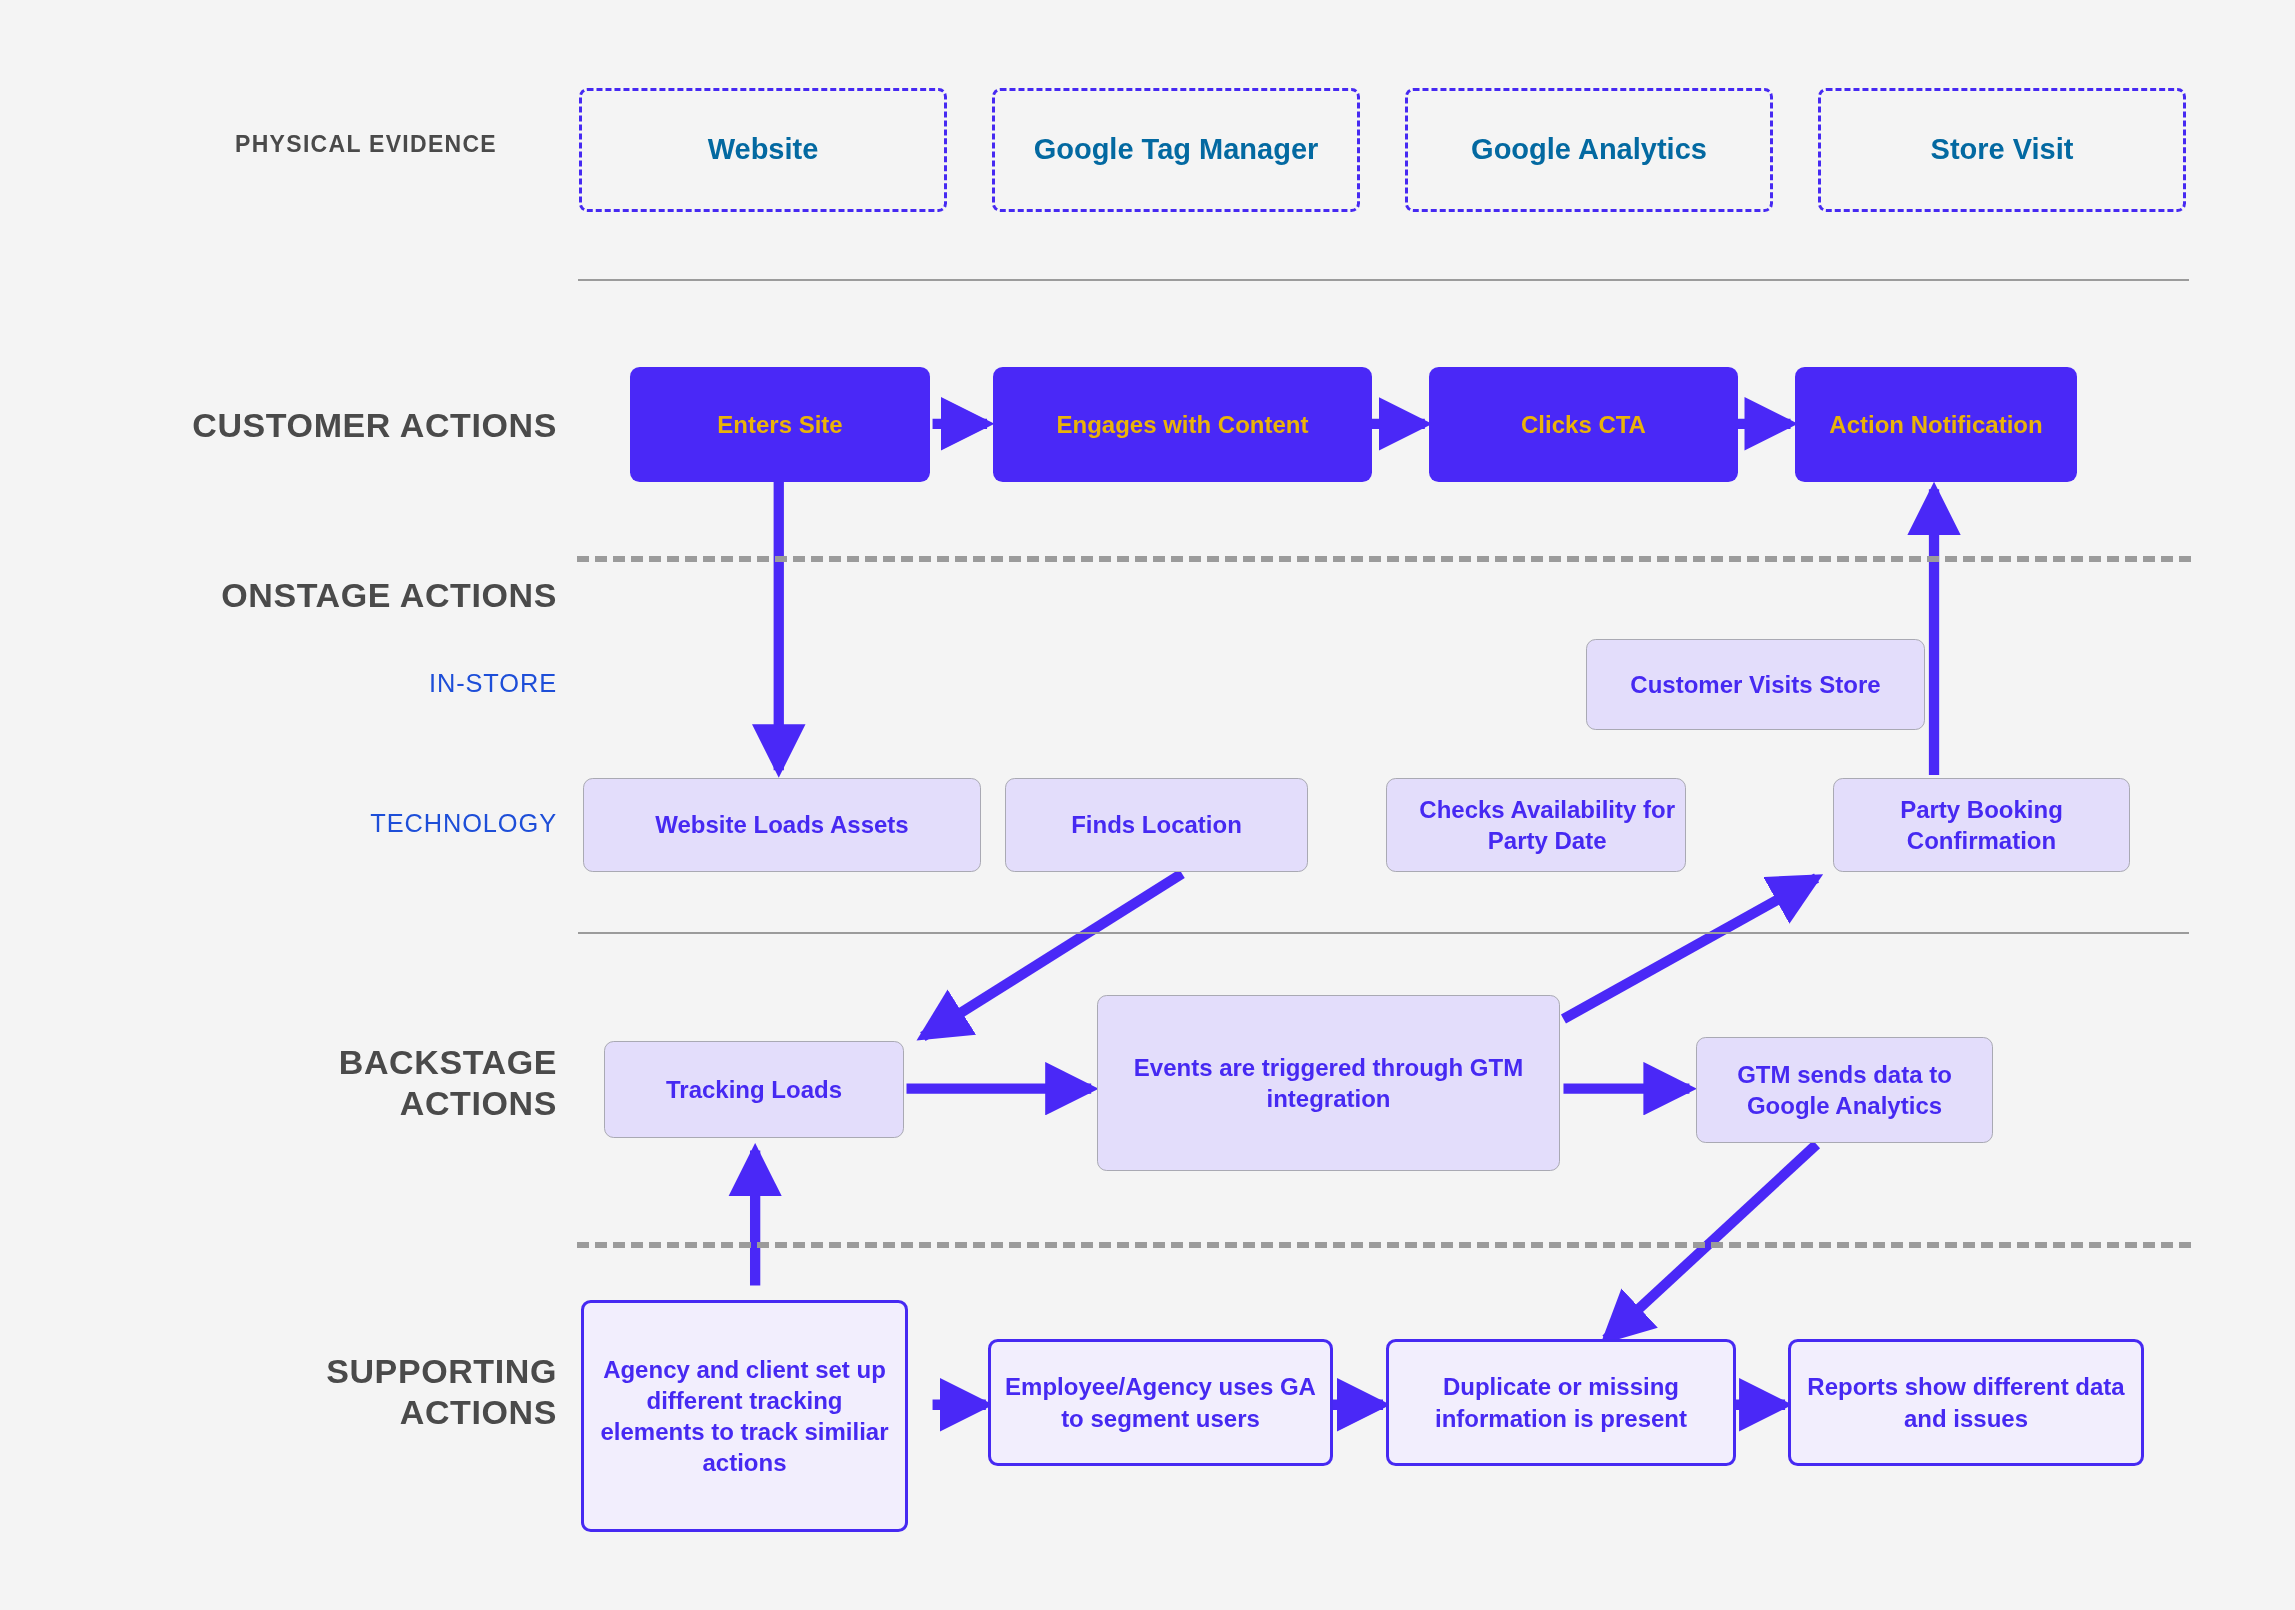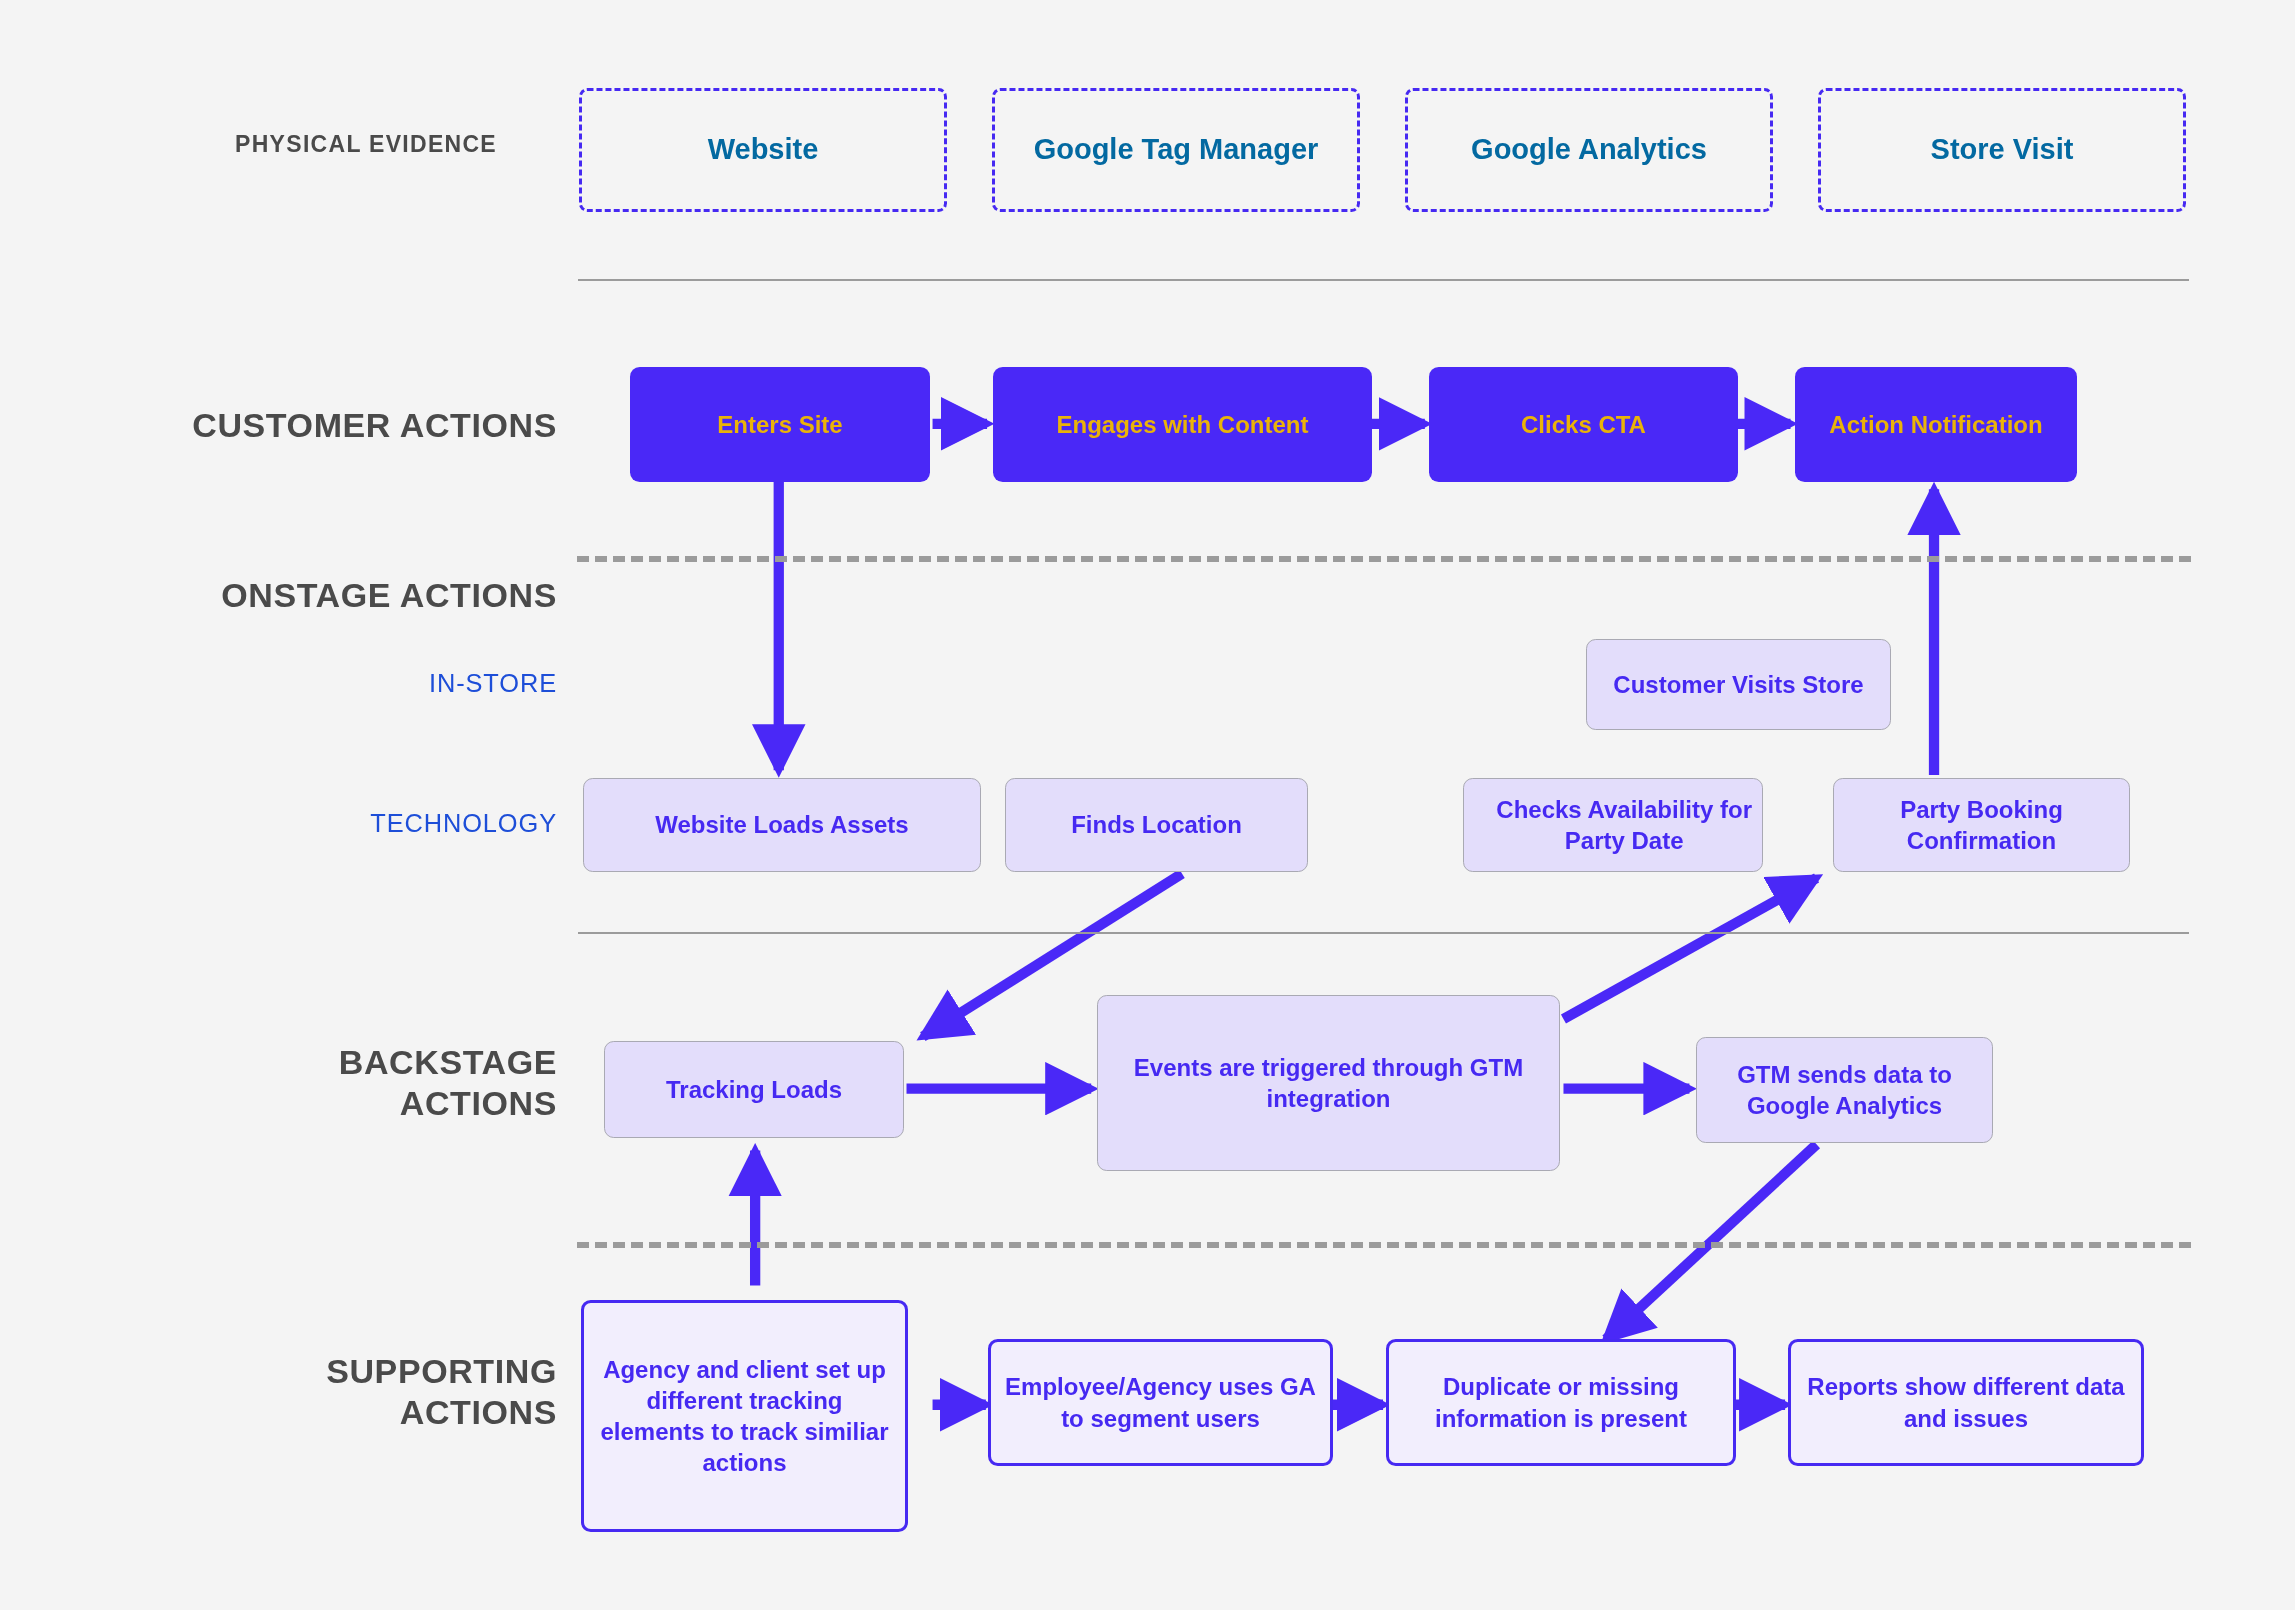--- a/index.html
+++ b/index.html
@@ -140,25 +140,25 @@
   <div class="node evidence" style="left:579px;top:88px;width:368px;height:124px;">Website</div>
   <div class="node evidence" style="left:992px;top:88px;width:368px;height:124px;">Google Tag Manager</div>
   <div class="node evidence" style="left:1405px;top:88px;width:368px;height:124px;">Google Analytics</div>
   <div class="node evidence" style="left:1818px;top:88px;width:368px;height:124px;">Store Visit</div>
 
   <div class="node customer" style="left:630px;top:367px;width:300px;height:115px;">Enters Site</div>
   <div class="node customer" style="left:993px;top:367px;width:379px;height:115px;">Engages with Content</div>
   <div class="node customer" style="left:1429px;top:367px;width:309px;height:115px;">Clicks CTA</div>
   <div class="node customer" style="left:1795px;top:367px;width:282px;height:115px;">Action Notification</div>
 
-  <div class="node stage" style="left:1586px;top:639px;width:305px;height:91px;">Customer Visits Store</div>
+  <div class="node stage" style="left:1586px;top:639px;width:339px;height:91px;">Customer Visits Store</div>
 
   <div class="node stage" style="left:583px;top:778px;width:398px;height:94px;">Website Loads Assets</div>
   <div class="node stage" style="left:1005px;top:778px;width:303px;height:94px;">Finds Location</div>
-  <div class="node stage" style="left:1463px;top:778px;width:300px;height:94px;padding-left:32px;">Checks Availability for Party Date</div>
+  <div class="node stage" style="left:1386px;top:778px;width:300px;height:94px;padding-left:32px;">Checks Availability for Party Date</div>
   <div class="node stage" style="left:1833px;top:778px;width:297px;height:94px;">Party Booking Confirmation</div>
 
   <div class="node stage" style="left:604px;top:1041px;width:300px;height:97px;text-align:center;">Tracking Loads</div>
   <div class="node stage" style="left:1097px;top:995px;width:463px;height:176px;">Events are triggered through GTM integration</div>
   <div class="node stage" style="left:1696px;top:1037px;width:297px;height:106px;">GTM sends data to Google Analytics</div>
 
   <div class="node support" style="left:581px;top:1286px;width:327px;height:232px;margin-top:14px;">Agency and client set up different tracking elements to track similiar actions</div>
   <div class="node support" style="left:1386px;top:1339px;width:350px;height:127px;">Duplicate or missing information is present</div>
   <div class="node support" style="left:988px;top:1339px;width:345px;height:127px;">Employee/Agency uses GA to segment users</div>
   <div class="node support" style="left:1788px;top:1339px;width:356px;height:127px;">Reports show different data and issues</div>

